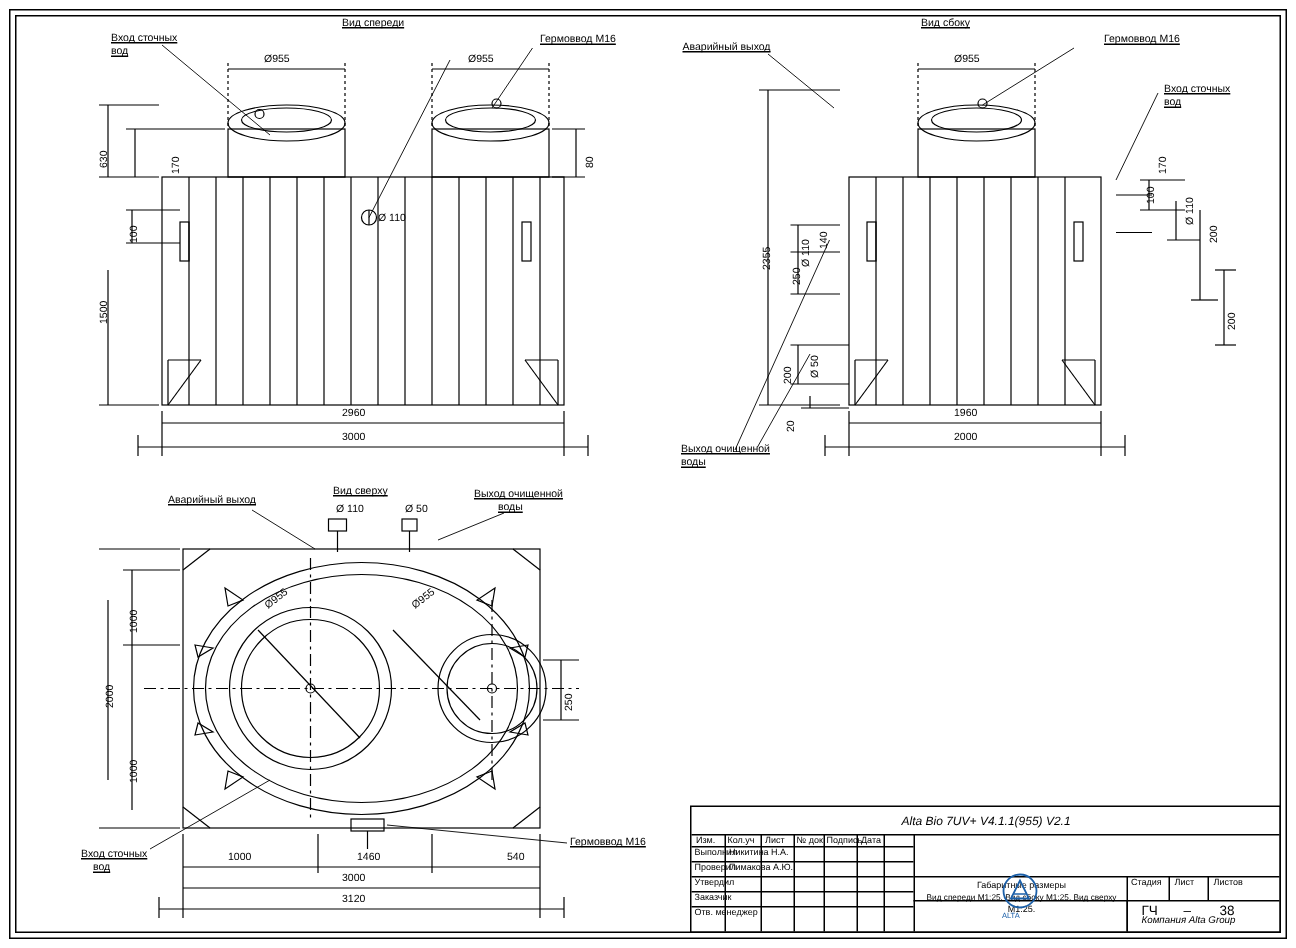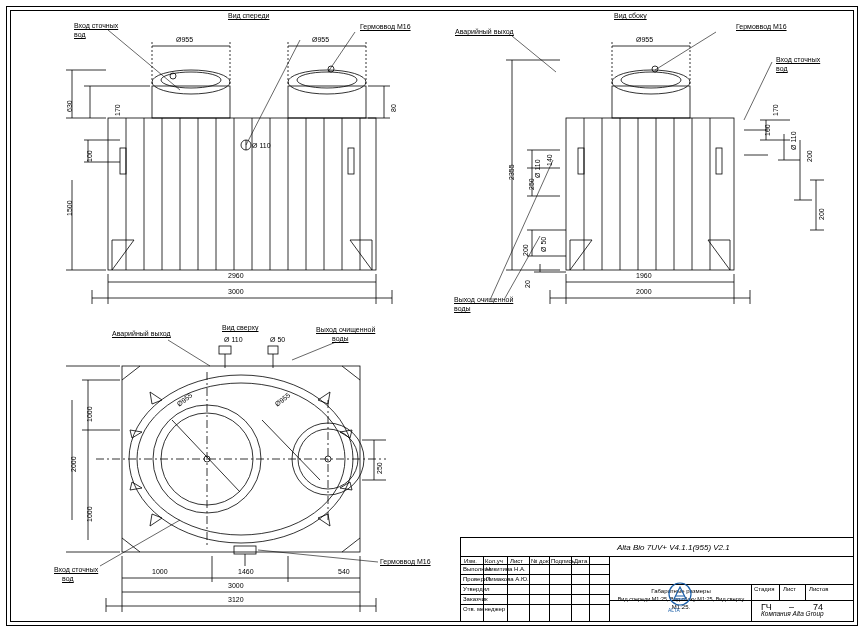--- a/index.html
+++ b/index.html
@@ -323,21 +323,21 @@
     <div class="cellline" style="left:88px;top:18px;width:1px;height:65px;"></div>
     <div class="cellline" style="left:110px;top:18px;width:1px;height:65px;"></div>
     <div class="cellline" style="left:128px;top:18px;width:1px;height:65px;"></div>
     <div class="cellline" style="left:148px;top:46px;width:244px;height:1px;"></div>
     <div class="cellline" style="left:148px;top:62px;width:244px;height:1px;"></div>
     <div class="cellline" style="left:290px;top:46px;width:1px;height:37px;"></div>
     <div class="cellline" style="left:318px;top:46px;width:1px;height:16px;"></div>
     <div class="cellline" style="left:344px;top:46px;width:1px;height:16px;"></div>
     <div class="cellline" style="left:290px;top:62px;width:1px;height:21px;"></div>
 
-    <div class="title-main" style="left:156px;top:5px;text-align:right;">Alta Bio 7UV+ V4.1.1(955) V2.1</div>
+    <div class="title-main" style="left:140px;top:5px;text-align:right;">Alta Bio 7UV+ V4.1.1(955) V2.1</div>
     <div style="left:1px;top:1px;width:146px;height:16px;"></div>
 
     <div style="left:3px;top:20px;">Изм.</div>
     <div style="left:24px;top:20px;">Кол.уч</div>
     <div style="left:49px;top:20px;">Лист</div>
     <div style="left:70px;top:20px;">№ док</div>
     <div style="left:90px;top:20px;">Подпись</div>
     <div style="left:113px;top:20px;">Дата</div>
 
     <div style="left:2px;top:28px;">Выполнил</div>
@@ -350,21 +350,21 @@
 
     <div style="left:152px;top:50px;width:136px;text-align:center;">Габаритные размеры</div>
     <div style="left:150px;top:58px;width:140px;text-align:center;font-size:5.5px;">Вид спереди М1:25, Вид сбоку М1:25, Вид сверху</div>
     <div style="left:152px;top:66px;width:136px;text-align:center;">М1:25.</div>
 
     <div style="left:293px;top:48px;">Стадия</div>
     <div style="left:322px;top:48px;">Лист</div>
     <div style="left:348px;top:48px;">Листов</div>
     <div style="left:300px;top:64px;font-size:9px;">ГЧ</div>
     <div style="left:328px;top:64px;font-size:9px;">–</div>
-    <div style="left:352px;top:64px;font-size:9px;">74</div>
+    <div style="left:352px;top:64px;font-size:9px;">38</div>
 
     <div style="left:300px;top:72px;font-size:6.5px;font-style:italic;">Компания Alta Group</div>
   </div>
 
   <svg style="position:absolute;left:664px;top:580px;width:40px;height:36px;" viewBox="0 0 40 36">
     <circle cx="16" cy="14" r="11" fill="none" stroke="#1b5fa8" stroke-width="1.2"></circle>
     <path d="M10 19 L16 7 L22 19 Z" fill="none" stroke="#1b5fa8" stroke-width="1.2"></path>
     <line x1="12" y1="16" x2="20" y2="16" stroke="#1b5fa8" stroke-width="1"></line>
     <text x="4" y="32" font-size="5" fill="#1b5fa8" font-family="Liberation Sans, sans-serif">ALTA</text>
   </svg>

